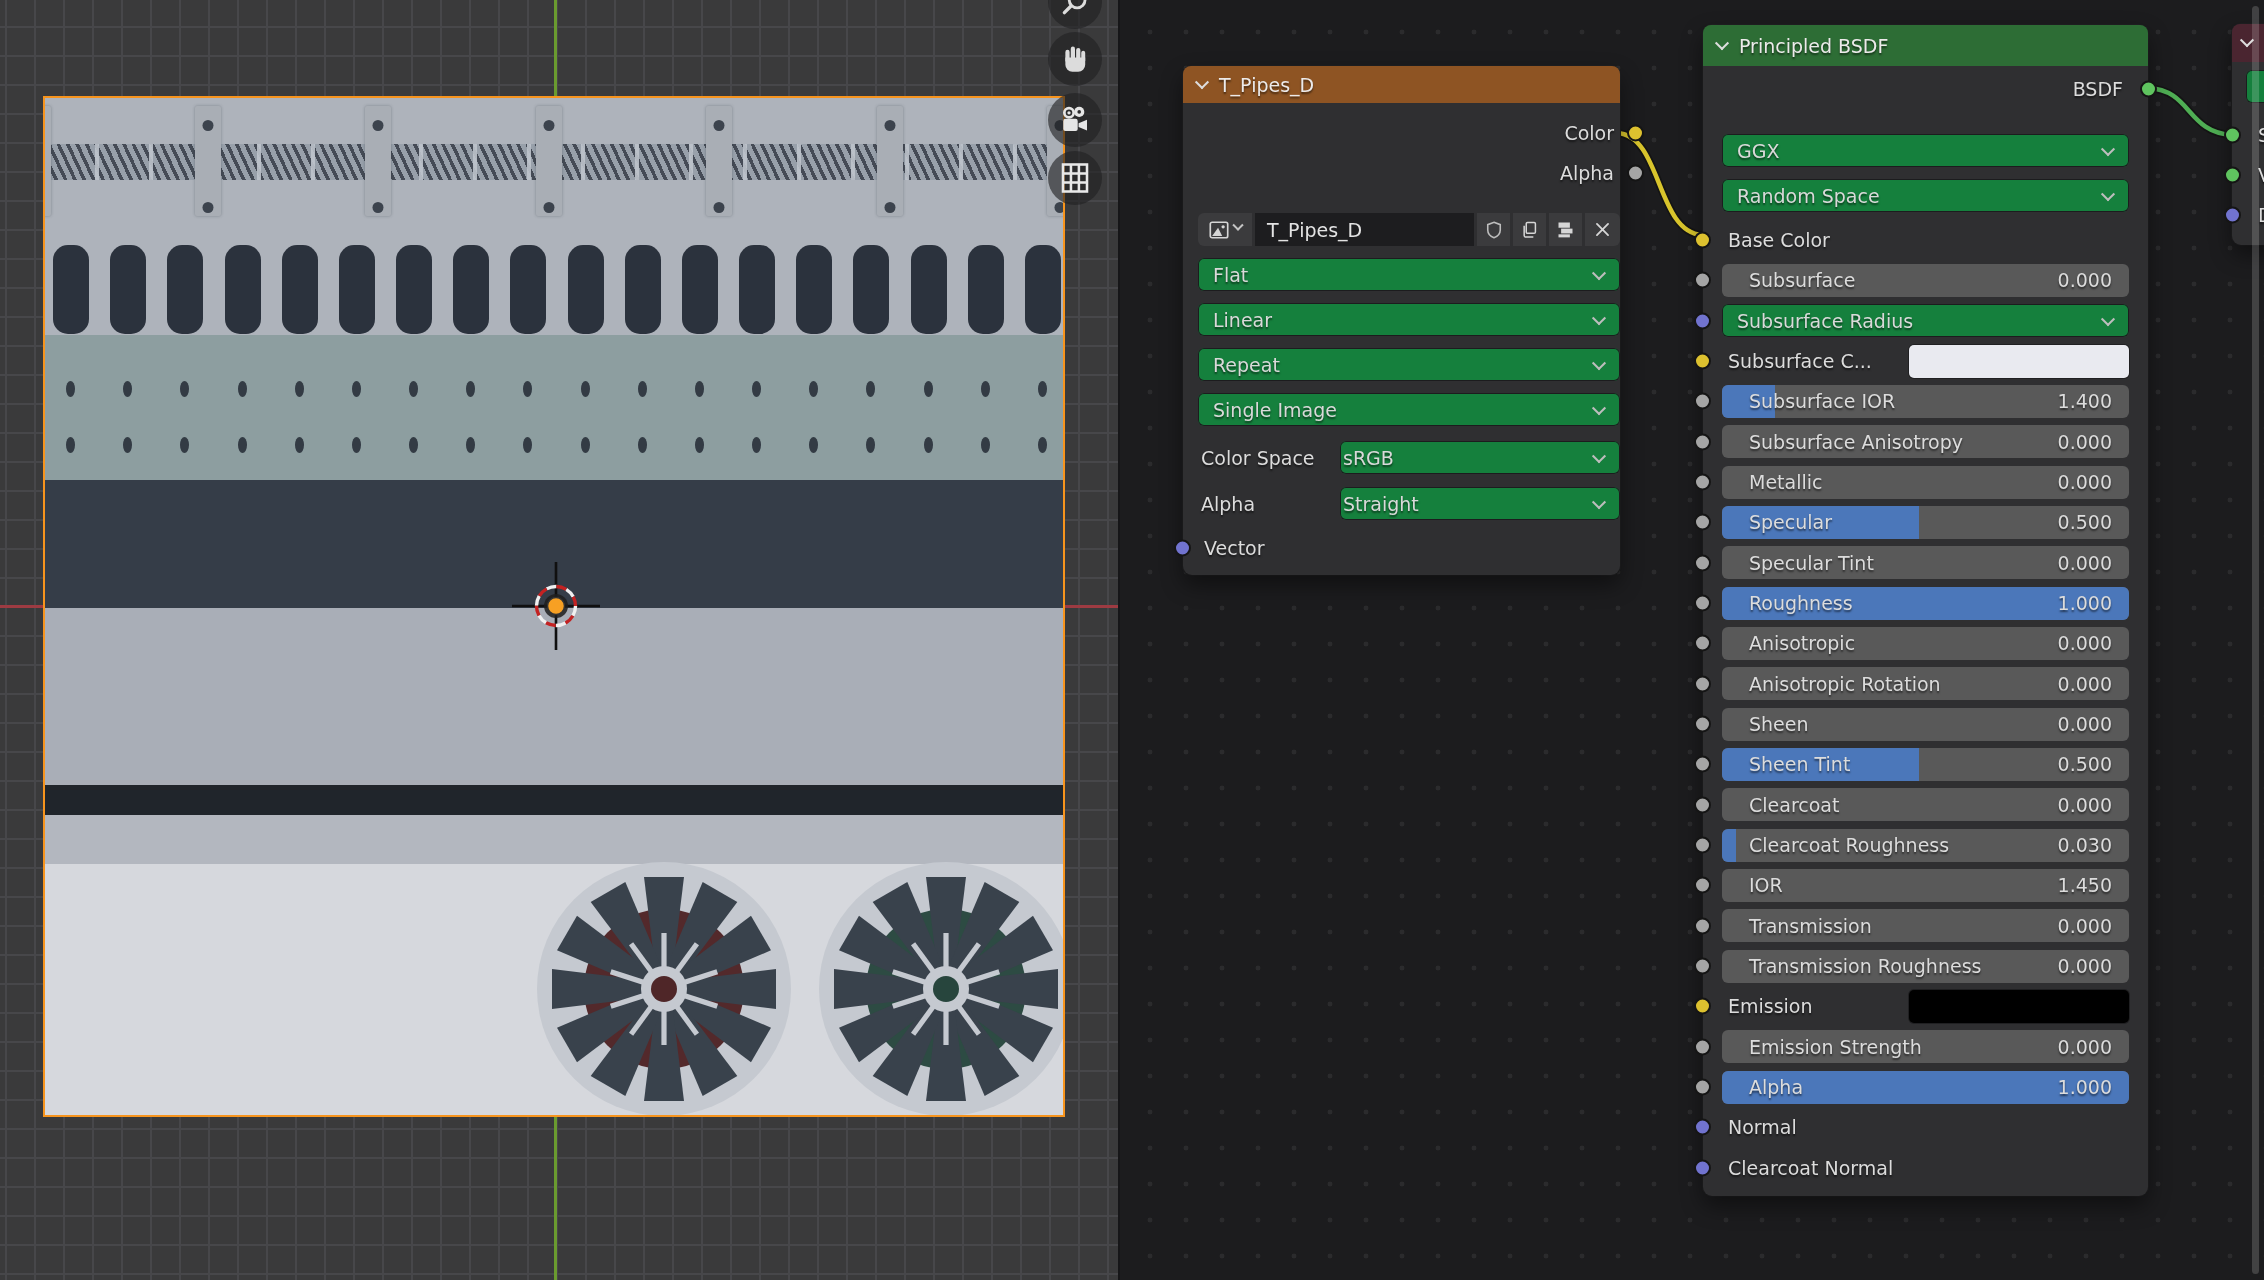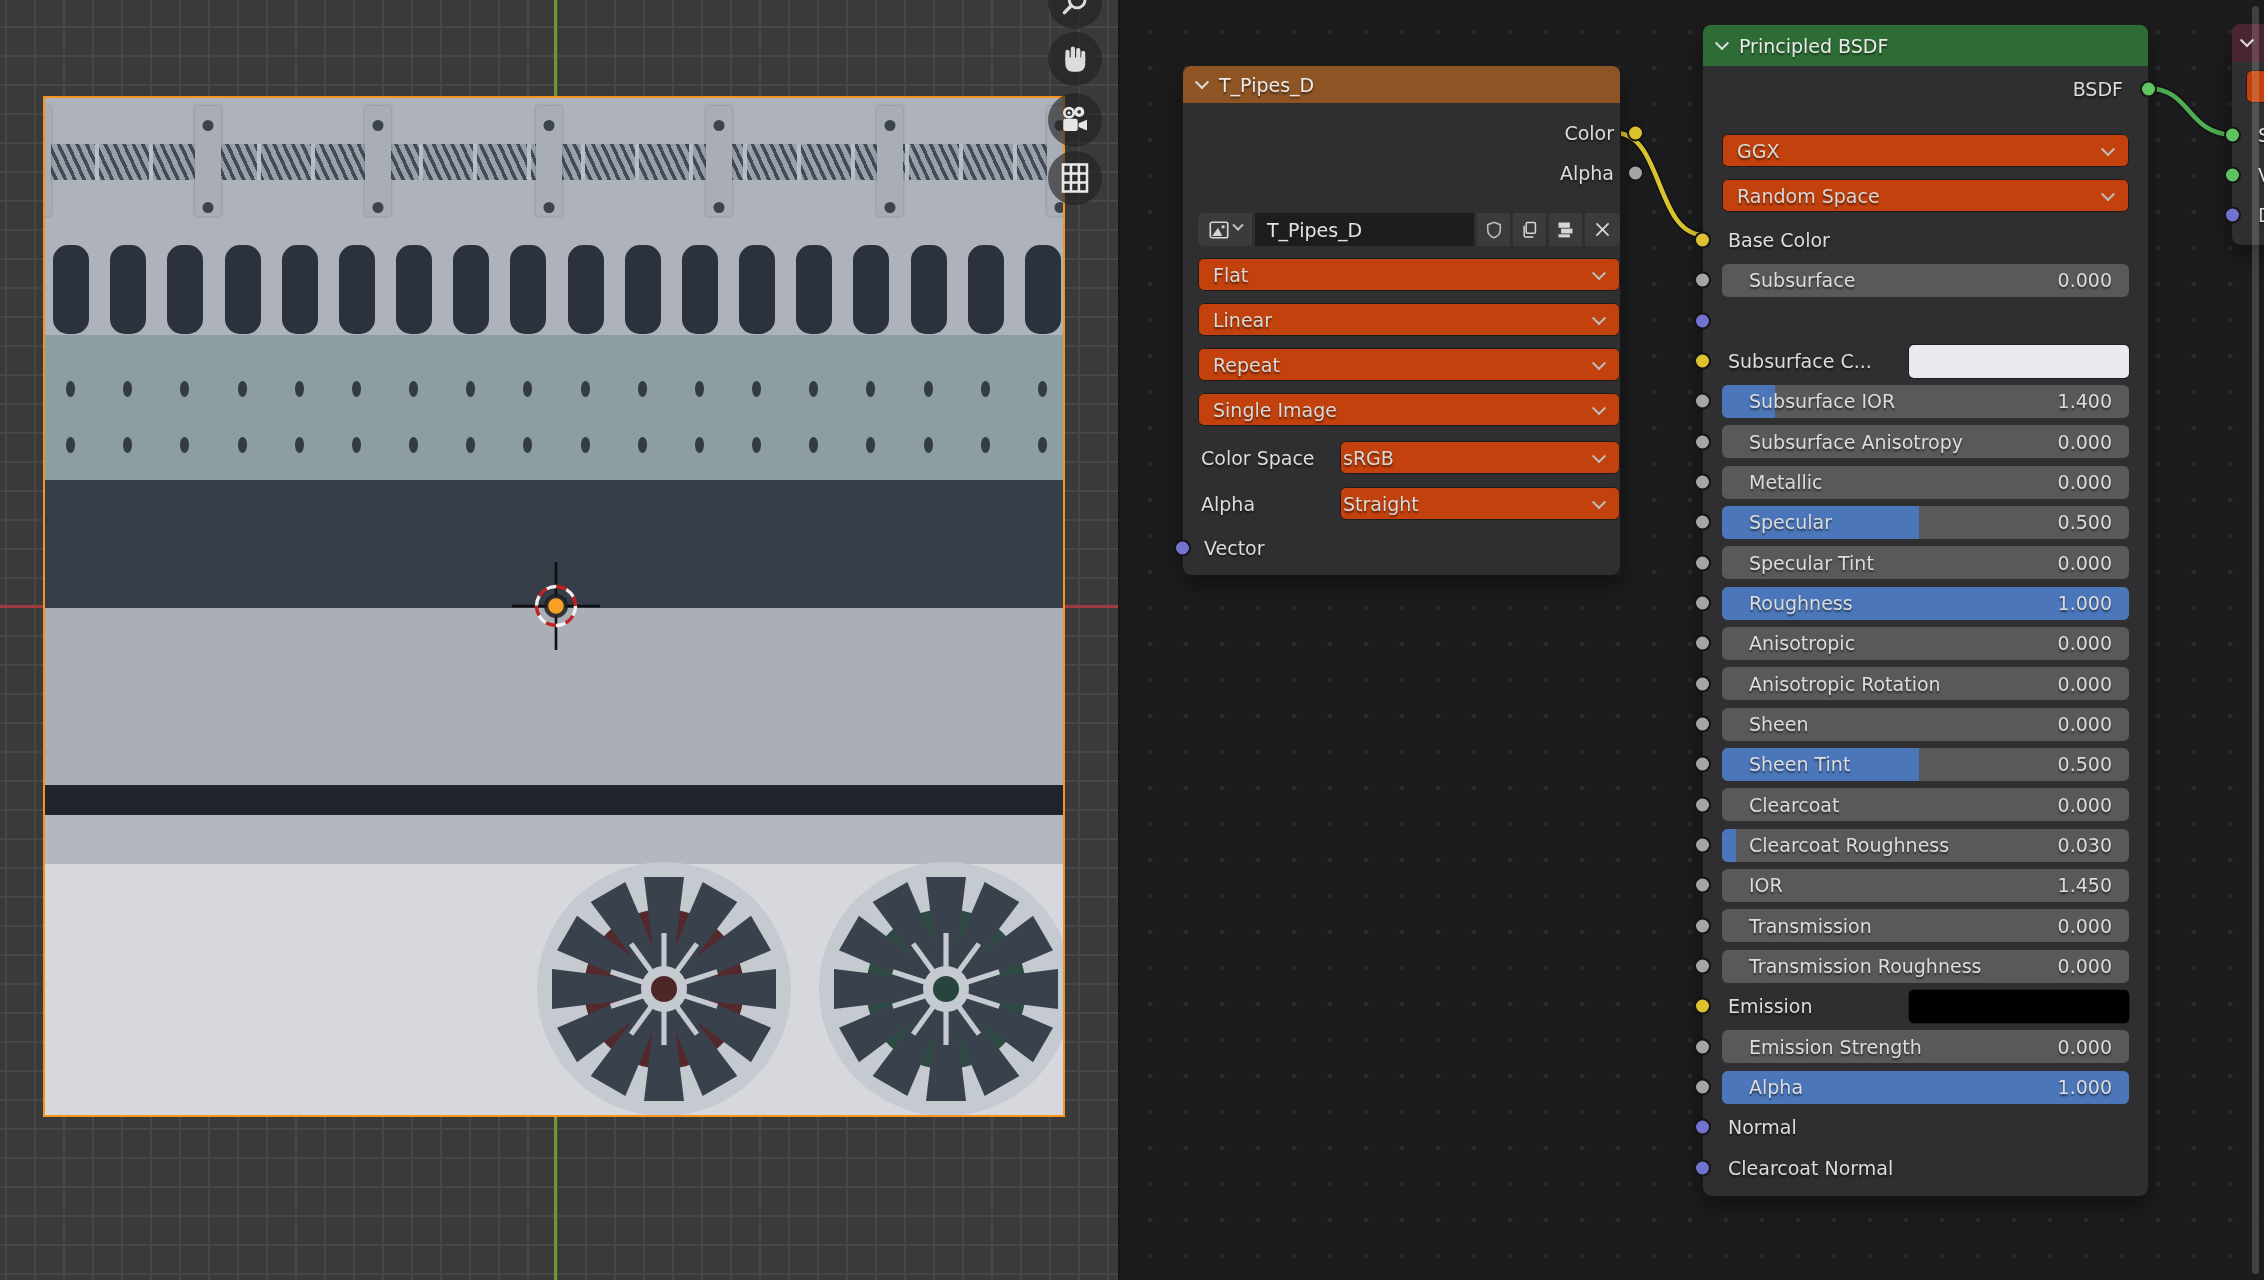--- a/index.html
+++ b/index.html
@@ -65,21 +65,21 @@
                  padding:0 14px; gap:12px; color:#eceaea; text-shadow:0 1.5px 2px rgba(0,0,0,.6); }
   .chev { width:10px; height:10px; border-right:2.4px solid #ddd; border-bottom:2.4px solid #ddd;
           transform:rotate(45deg) translate(-2px,-2px); flex:0 0 auto; }
   .node-body { position:relative; }
   .row { position:relative; display:flex; align-items:center; }
   .out-row { justify-content:flex-end; padding-right:6px; }
   .lbl { text-shadow:0 1.5px 2px rgba(0,0,0,.55); white-space:nowrap; }
 
   .widget { position:relative; height:33px; border-radius:6px; width:100%;
             display:flex; align-items:center; overflow:hidden; }
-  .dropdown { background:#c2410c; box-shadow:0 0 0 1px #1c1c1e inset; }
+  .dropdown { background:#15803d; box-shadow:0 0 0 1px #1c1c1e inset; }
   .dropdown .lbl { padding-left:15px; color:#d9d9d9; }
   .dropdown .chev { position:absolute; right:16px; top:13px; border-color:#bdbdbd; border-width:2.2px; }
   .slider { background:#595959; }
   .slider .fill { position:absolute; left:0; top:0; bottom:0; background:var(--c-slider_fill,#4b77ba); }
   .slider .lbl { padding-left:27px; z-index:1; }
   .slider .val { margin-left:auto; padding-right:17px; z-index:1; text-shadow:0 1.5px 2px rgba(0,0,0,.55); }
   .colorrow .lbl { flex:0 0 46%; padding-left:6px; }
   .swatch { flex:1; height:33px; border-radius:5px; box-shadow:0 0 0 1px #202022; }
   .plain .lbl { padding-left:6px; }
 
@@ -467,20 +467,24 @@
         <div class="prow">
           <span class="socket in sk-gray"></span>
           <div class="widget slider">
             <div class="fill" style="width:0%"></div>
             <span class="lbl">Subsurface</span>
             <span class="val">0.000</span>
           </div>
         </div>
         <div class="prow">
           <span class="socket in sk-purple"></span>
+          <div class="widget dropdown">
+            <span class="lbl">Subsurface Radius</span>
+            <span class="chev"></span>
+          </div>
         </div>
         <div class="prow colorrow">
           <span class="socket in sk-yellow"></span>
           <span class="lbl">Subsurface C...</span>
           <div class="swatch" style="background:#e9eaf0"></div>
         </div>
         <div class="prow">
           <span class="socket in sk-gray"></span>
           <div class="widget slider">
             <div class="fill" style="width:13%"></div>

